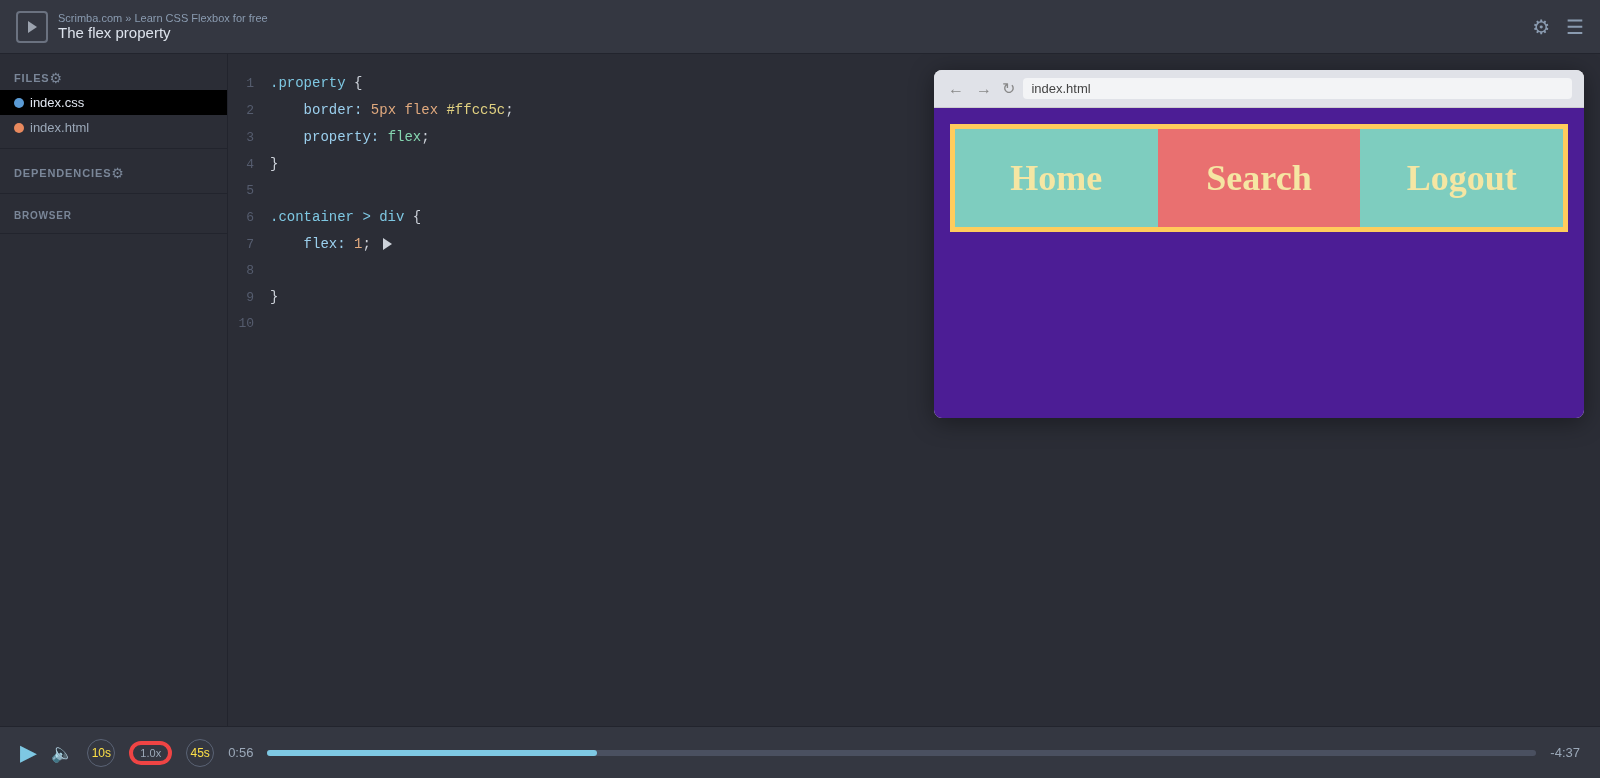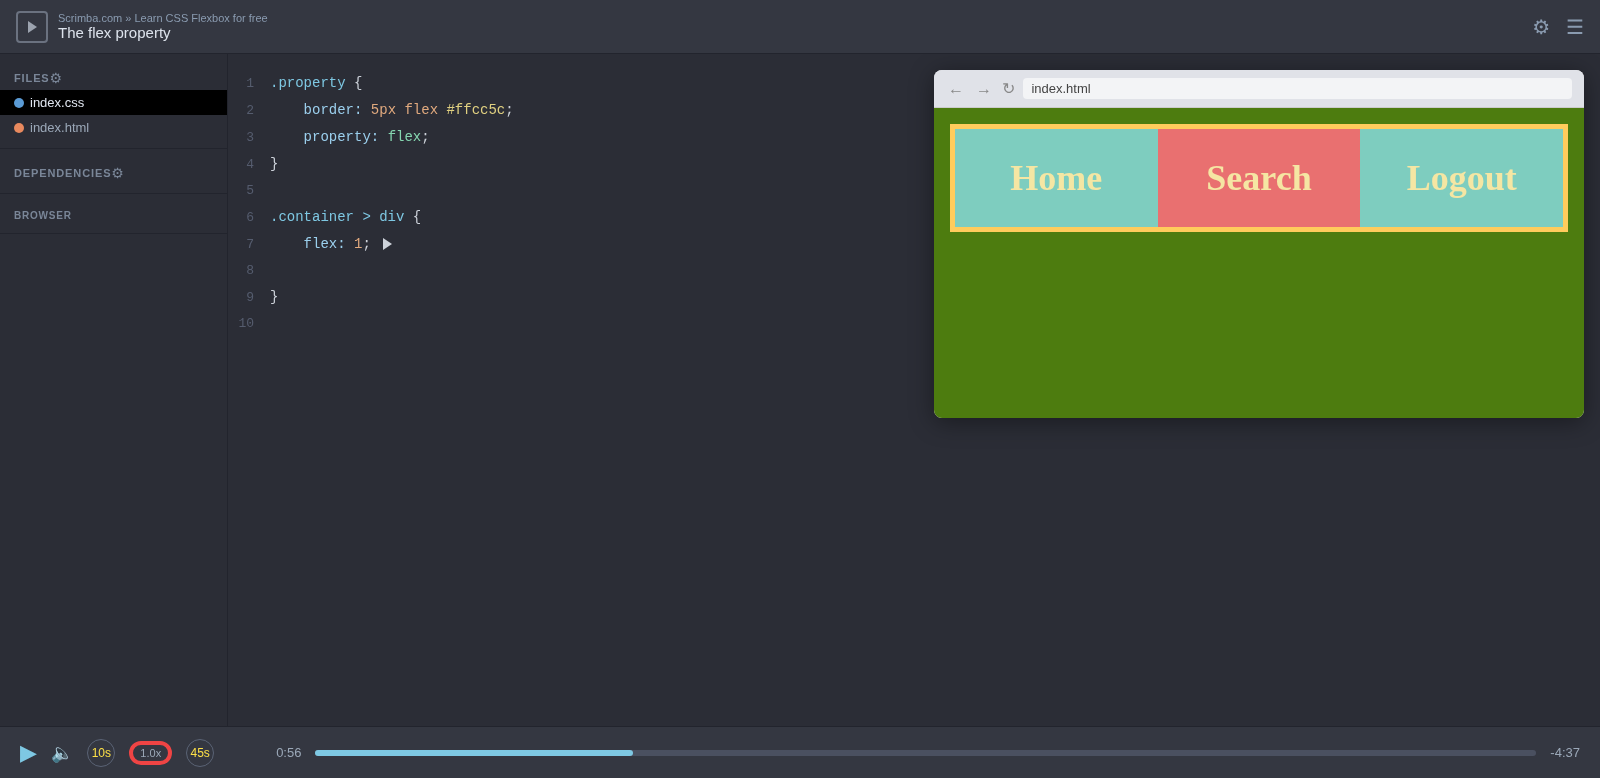--- a/index.html
+++ b/index.html
@@ -187,21 +187,21 @@
     .browser-url-bar {
       flex: 1;
       background: #f3f4f6;
       border: none;
       border-radius: 4px;
       padding: 3px 8px;
       font-size: 13px;
       color: #444;
     }
     .browser-content {
-      background: #4d7c0f;
+      background: #4c1d95;
       padding: 16px;
       min-height: 310px;
       display: flex;
       flex-direction: column;
     }
     .preview-container {
       border: 5px solid #ffcc5c;
       display: flex;
       flex-direction: row;
       overflow: hidden;
@@ -261,21 +261,21 @@
     }
     .speed-btn {
       background: none;
       border: 4px solid #ef4444;
       border-radius: 12px;
       color: #9ba8b8;
       font-size: 11px;
       cursor: pointer;
       padding: 2px 7px;
     }
-    .time-current { font-size: 13px; color: #9ba8b8; margin-left: 48px; }
+    .time-current { font-size: 13px; color: #9ba8b8; }
     .progress-bar-wrap {
       flex: 1;
       height: 6px;
       background: #4a5060;
       border-radius: 3px;
       cursor: pointer;
     }
     .progress-bar-fill {
       height: 100%;
       background: #7ec8e3;

